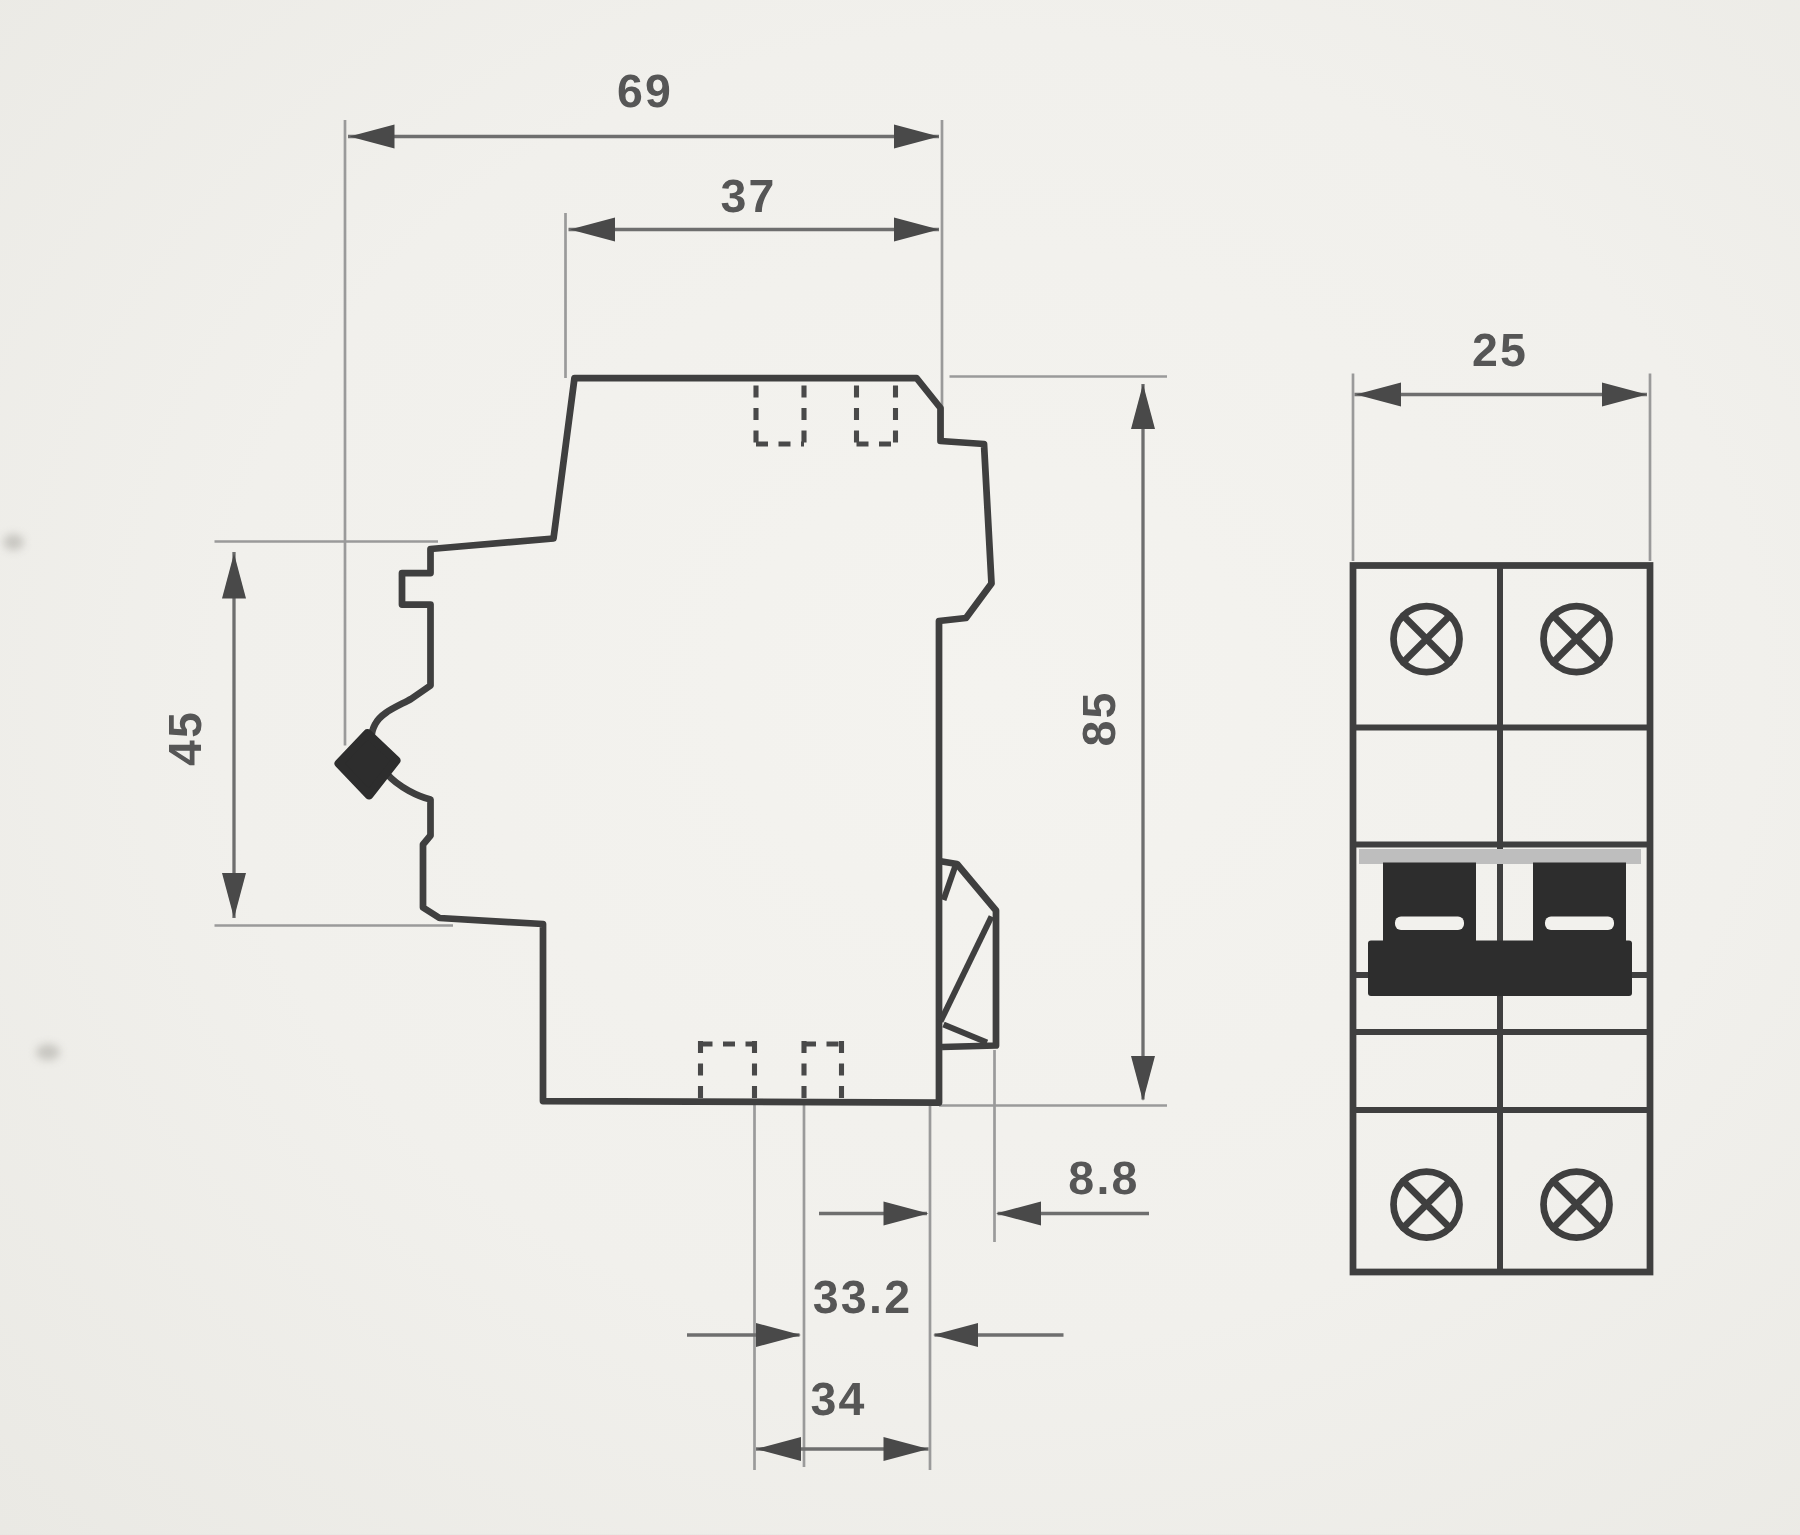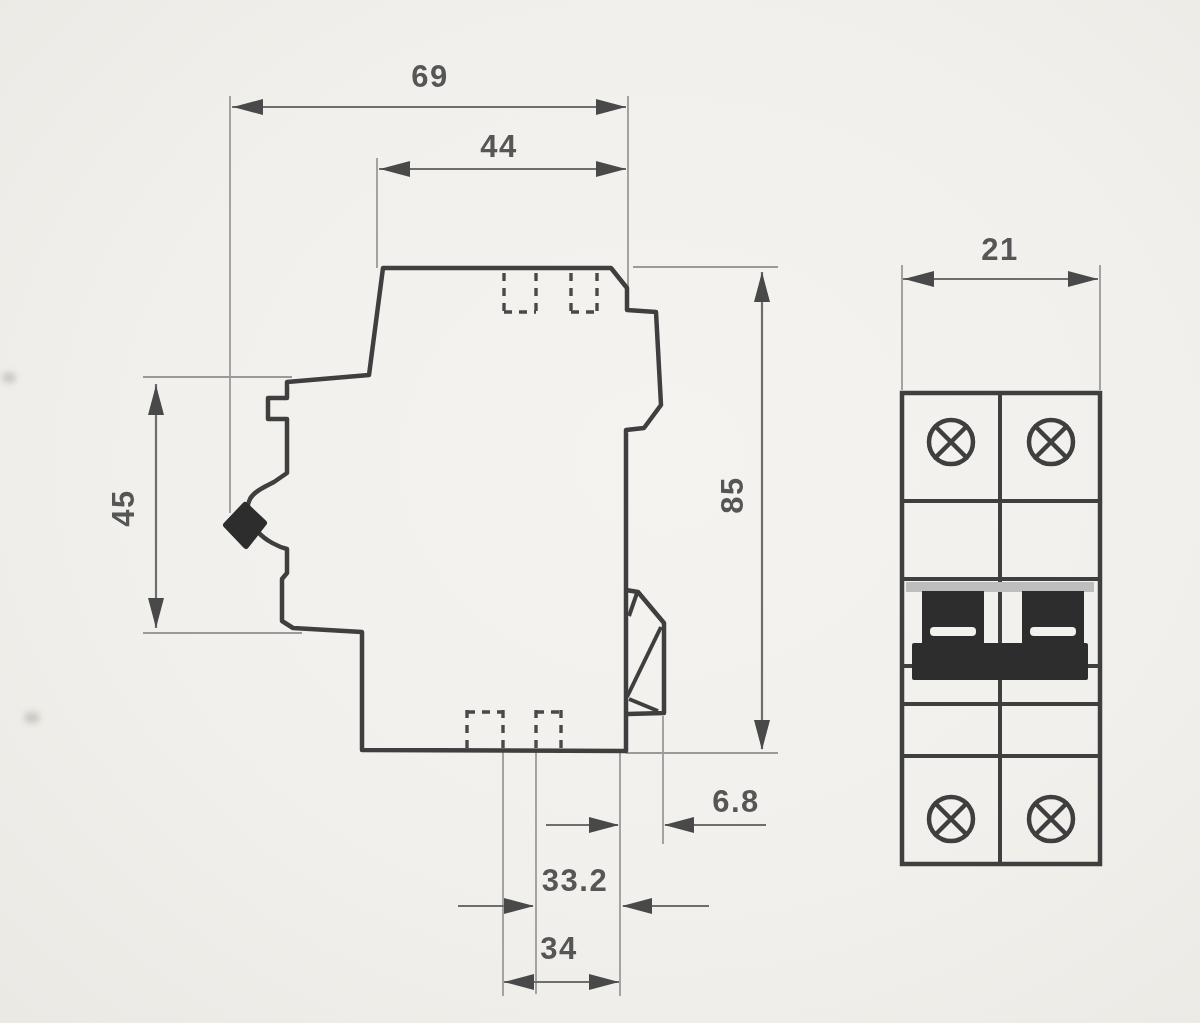--- a/index.html
+++ b/index.html
@@ -1,21 +1,21 @@
 <!DOCTYPE html>
 <html><head>
 <meta charset="utf-8">
 <style>
   html,body{margin:0;padding:0;background:#e8e7e3;}
   #page{
     position:relative;width:1200px;height:1023px;overflow:hidden;
     background:radial-gradient(ellipse at 55% 45%, #f4f3ef 0%, #f1f0ec 55%, #eae9e4 100%);
     font-family:"Liberation Sans", sans-serif;
   }
-  #sheet{position:absolute;left:0;top:0;width:1200px;height:767px;filter:blur(0.45px) contrast(1.01);margin-top:16px;}
+  #sheet{position:absolute;left:0;top:0;width:1200px;height:767px;filter:blur(0.45px) contrast(1.01);}
   svg{position:absolute;left:0;top:0;}
   .dim-label{
     position:absolute;transform:translate(-50%,-50%);
     font-size:31px;font-weight:600;color:#565656;letter-spacing:1.5px;white-space:nowrap;
   }
   .dim-label.rot{transform:translate(-50%,-50%) rotate(-90deg);}
   .smudge{position:absolute;background:#9a9892;border-radius:50%;filter:blur(3px);opacity:.45;}
 </style>
 </head>
 <body>
@@ -136,24 +136,24 @@
           </g>
           <g>
             <circle cx="1051" cy="803" r="22"></circle>
               <path d="M1035.5,787.5 L1066.5,818.5 M1035.5,818.5 L1066.5,787.5"></path>
           </g>
         </g>
       </g>
     </svg>
 
     <div class="dim-label" style="left:430px;top:61px">69</div>
-    <div class="dim-label" style="left:499px;top:131px">44</div>
+    <div class="dim-label" style="left:499px;top:131px">37</div>
     <div class="dim-label rot" style="left:124px;top:492px">45</div>
     <div class="dim-label rot" style="left:733px;top:479px">85</div>
-    <div class="dim-label" style="left:736px;top:786px">6.8</div>
+    <div class="dim-label" style="left:736px;top:786px">8.8</div>
     <div class="dim-label" style="left:575px;top:865px">33.2</div>
     <div class="dim-label" style="left:559px;top:933px">34</div>
-    <div class="dim-label" style="left:1000px;top:234px">21</div>
+    <div class="dim-label" style="left:1000px;top:234px">25</div>
 
     <div class="smudge" style="left:2px;top:356px;width:14px;height:11px"></div>
     <div class="smudge" style="left:24px;top:696px;width:16px;height:11px"></div>
   </div>
 </div>
 
 </body></html>

